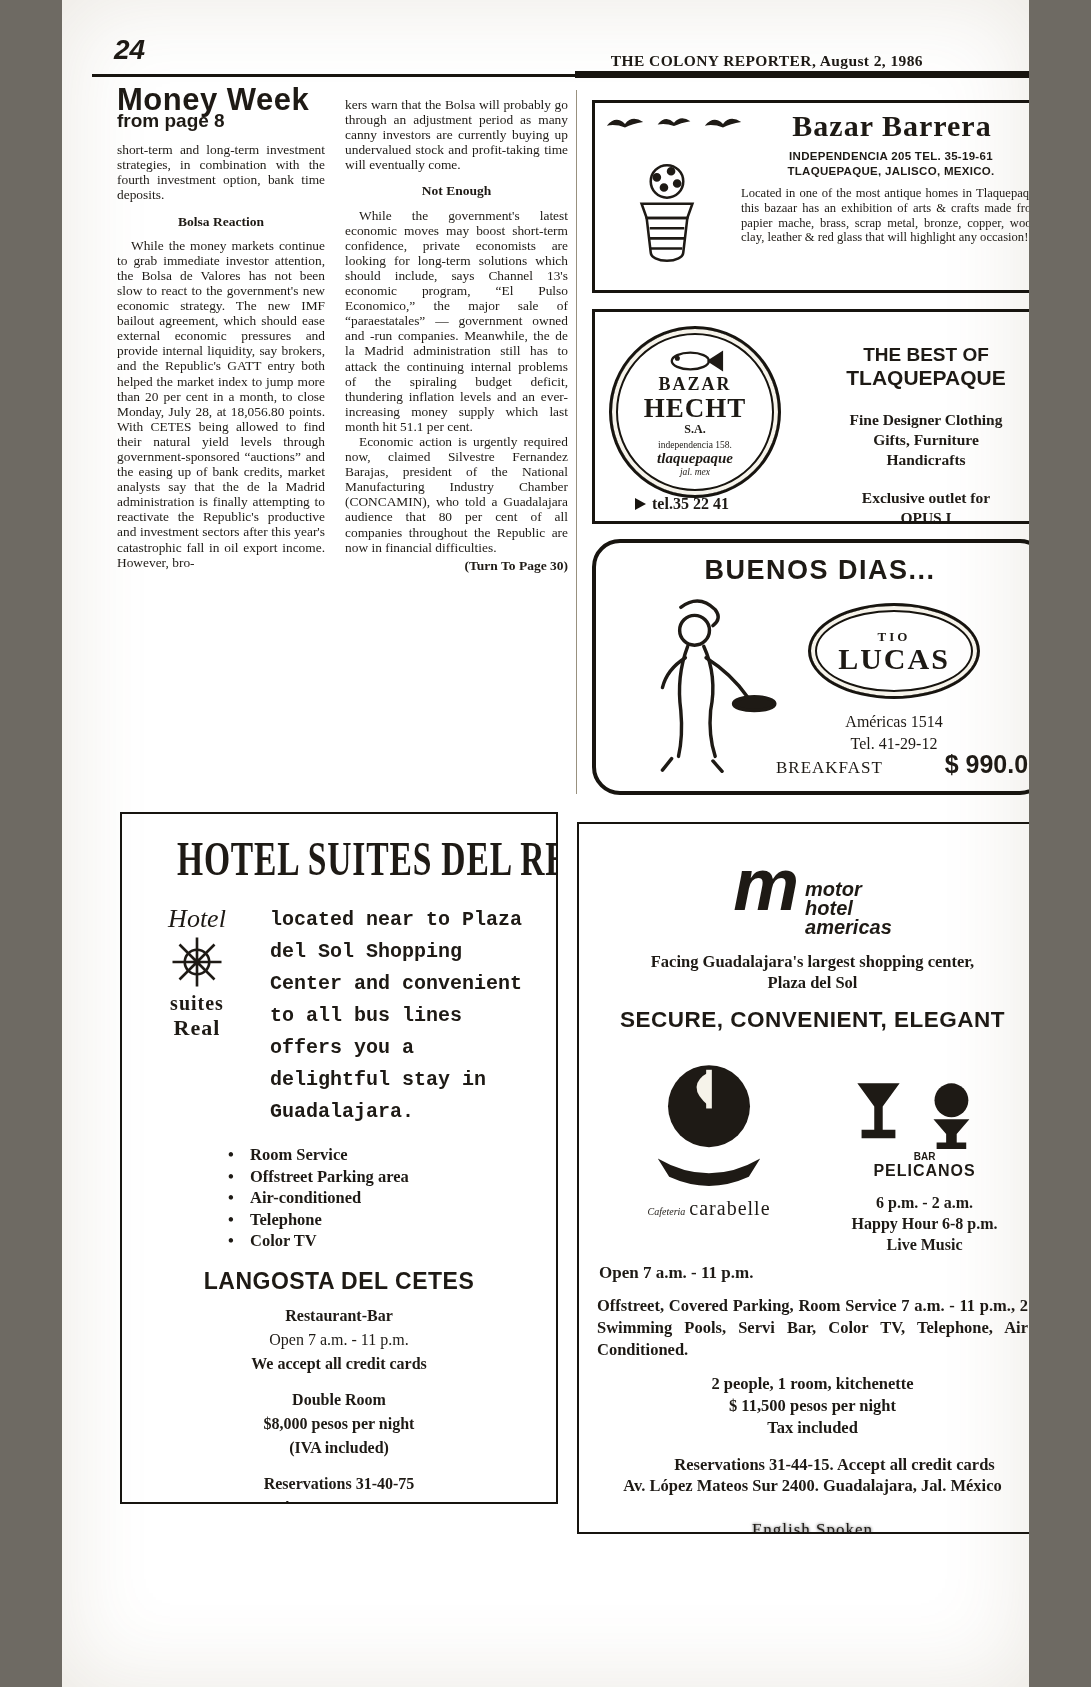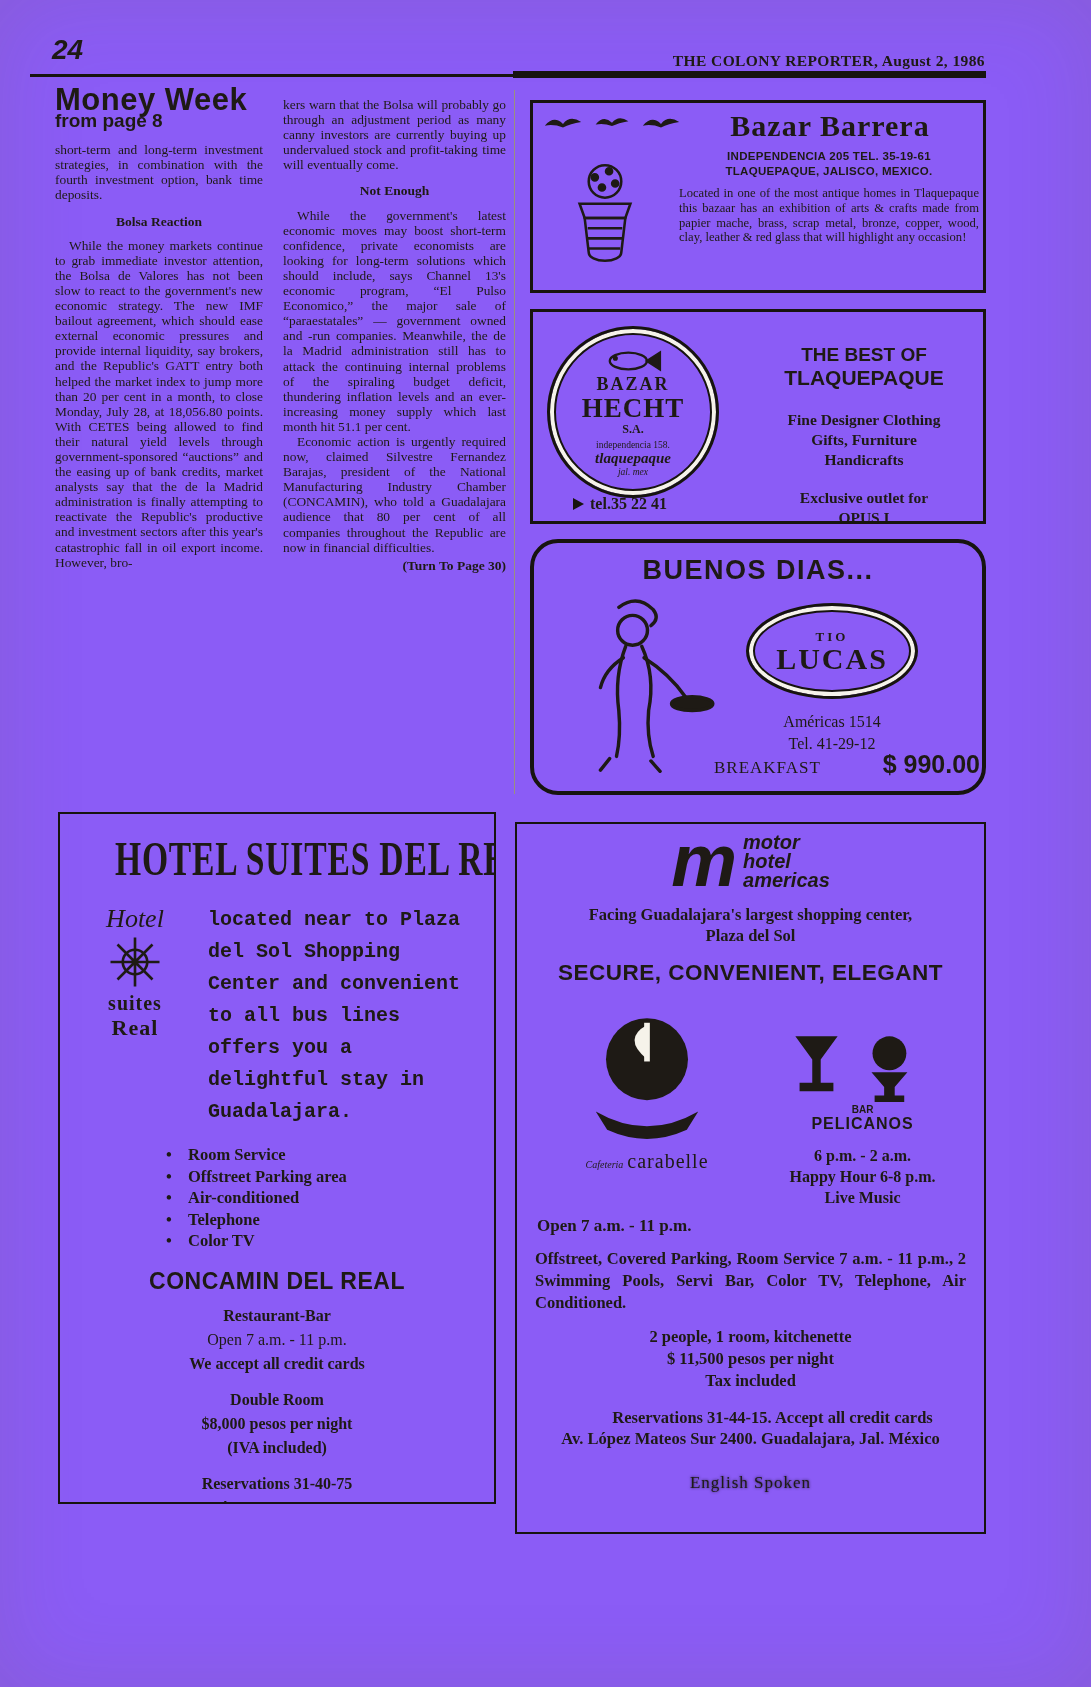--- a/index.html
+++ b/index.html
@@ -1,19 +1,19 @@
 <!DOCTYPE html>
 <html><head>
 <meta charset="utf-8">
 <style>
   * { margin:0; padding:0; box-sizing:border-box; }
   html,body { background:#6e6a63; }
   .page {
-    position:relative; width:1091px; height:1687px; margin:0 auto;
-    background:#8b5cf6; color:#1e1a15; overflow:hidden;
+    position:relative; width:967px; height:1687px; margin:0 auto;
+    background:#ffffff; color:#1e1a15; overflow:hidden;
     font-family:"Liberation Serif", serif;
     box-shadow: inset 0 0 90px rgba(110,90,50,.14);
   }
   
   .page-number { position:absolute; left:52px; top:34px;
     font-family:"Liberation Sans", sans-serif; font-weight:bold; font-style:italic; font-size:28px; }
   .masthead { position:absolute; right:106px; top:52px; font-weight:bold; font-size:15.5px; letter-spacing:.4px; }
   .rule-thin { position:absolute; left:30px; top:74px; width:956px; height:3px; background:#17140f; }
   .rule-thick { position:absolute; left:513px; top:71px; width:473px; height:7px; background:#17140f; }
   .vrule { position:absolute; left:514px; top:90px; width:1px; height:704px; background:#99917f; }
@@ -96,21 +96,21 @@
   .s-line { font-size:16px; margin-top:6px; }
   .bold { font-weight:bold; }
   .s-gap { height:12px; }
   .s-gap-lg { height:16px; }
 
   
   .ad-motor { left:515px; top:822px; width:471px; height:712px; border-width:2px; }
   .motor-logo { display:flex; justify-content:center; align-items:center; gap:10px; margin-top:8px; }
   .motor-m { font-family:"Liberation Sans", sans-serif; font-weight:900; font-style:italic; font-size:74px; line-height:58px; letter-spacing:-4px; }
   .motor-words { display:flex; flex-direction:column; font-family:"Liberation Sans", sans-serif;
-    font-weight:bold; font-style:italic; font-size:20px; line-height:19px; }
+    font-weight:bold; font-style:italic; font-size:20px; line-height:19px;margin-top:48px; }
   .motor-facing { width:330px; margin:14px auto 0; text-align:center; font-weight:bold; font-size:16.5px; line-height:21px; }
   .motor-headline { text-align:center; margin-top:14px; font-family:"Liberation Sans", sans-serif; font-weight:bold; font-size:22.5px; letter-spacing:.5px; }
   .motor-graphics { display:flex; padding:0 18px; margin-top:14px; align-items:flex-start; }
   .carabelle { width:52%; text-align:center; }
   .cara-label { margin-top:2px; }
   .cara-small { font-size:10px; font-style:italic; }
   .cara-big { font-size:20px; letter-spacing:1px; }
   .pelicanos { width:48%; text-align:center; padding-top:30px; }
   .peli-small { font-family:"Liberation Sans", sans-serif; font-weight:bold; font-size:10px; display:block; }
   .peli-big { font-family:"Liberation Sans", sans-serif; font-weight:bold; font-size:16px; letter-spacing:1px; display:block; }
@@ -284,21 +284,21 @@
       <div class="feature">
         <span class="bullet">•</span>
         <span>Telephone</span>
       </div>
       <div class="feature">
         <span class="bullet">•</span>
         <span>Color TV</span>
       </div>
     </div>
     <div class="suites-center">
-      <div class="langosta">CONCAMIN DEL REAL</div>
+      <div class="langosta">LANGOSTA DEL CETES</div>
       <div class="s-line bold">Restaurant-Bar</div>
       <div class="s-line">Open 7 a.m. - 11 p.m.</div>
       <div class="s-line bold">We accept all credit cards</div>
       <div class="s-gap"></div>
       <div class="s-line bold">Double Room</div>
       <div class="s-line bold">$8,000 pesos per night</div>
       <div class="s-line bold">(IVA included)</div>
       <div class="s-gap"></div>
       <div class="s-line bold">Reservations 31-40-75</div>
       <div class="s-line bold">Av. López Mateos Sur 5045</div>

